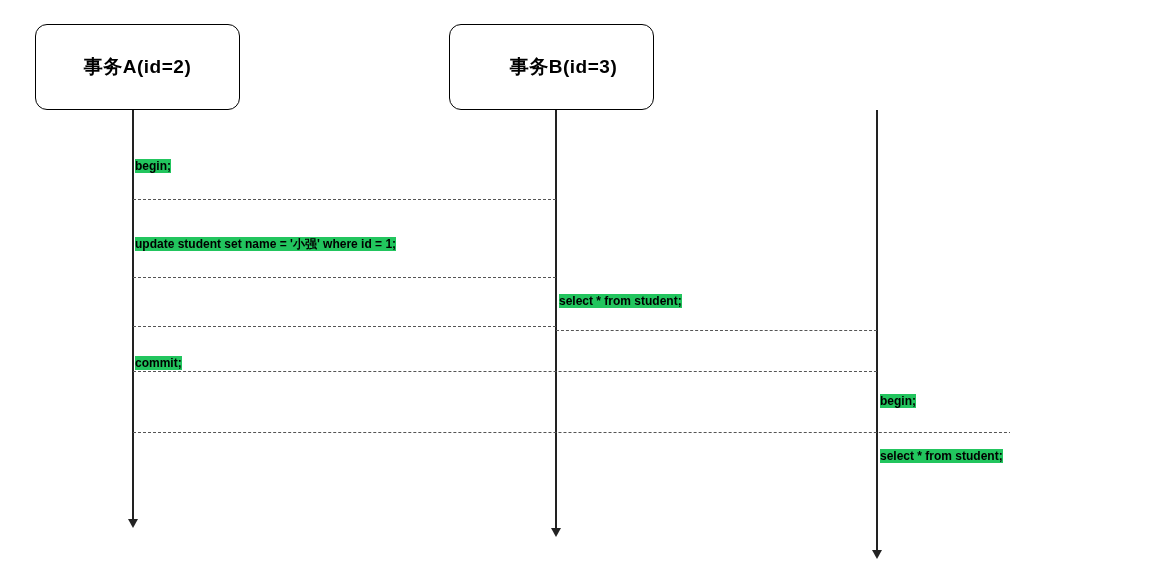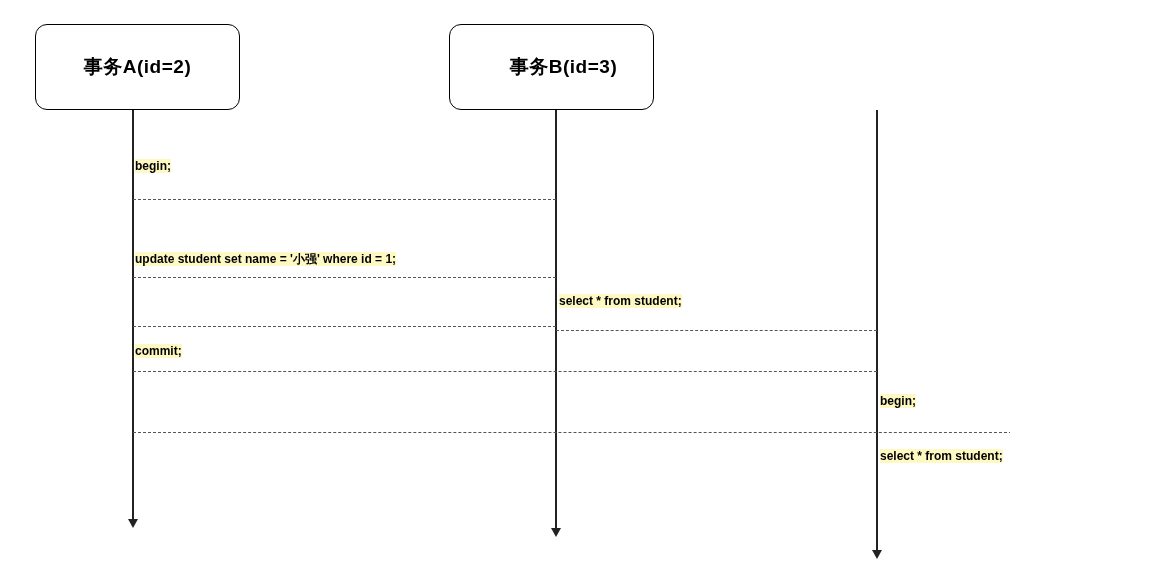--- a/index.html
+++ b/index.html
@@ -73,28 +73,28 @@
   .d3b { left: 556px; top: 330px; width: 321px; }
   .d4  { left: 133px; top: 371px; width: 744px; }
   .d5  { left: 133px; top: 432px; width: 894px; }
 
   
   .stmt {
     position: absolute;
     font-size: 12px;
     font-weight: bold;
     white-space: nowrap;
-    background: #fef9c3;
+    background: #22c55e;
     line-height: 14px;
     color: var(--text, #000000);
   }
   .s1 { left: 135px; top: 159px; }
-  .s2 { left: 135px; top: 237px; margin-top: 15px; }
+  .s2 { left: 135px; top: 237px; }
   .s3 { left: 559px; top: 294px; }
-  .s4 { left: 135px; top: 344px; }
+  .s4 { left: 135px; top: 356px; }
   .s5 { left: 880px; top: 394px; }
   .s6 { left: 880px; top: 449px; }
 </style>
 </head>
 <body style="--background: #ffffff; --text: #000000; --line: #222222; --dash: #555555; --box-border: #000000;">
 
 <div id="canvas">
 
   <div class="actor-box box-a">
     <span>事务A(id=2)</span>

